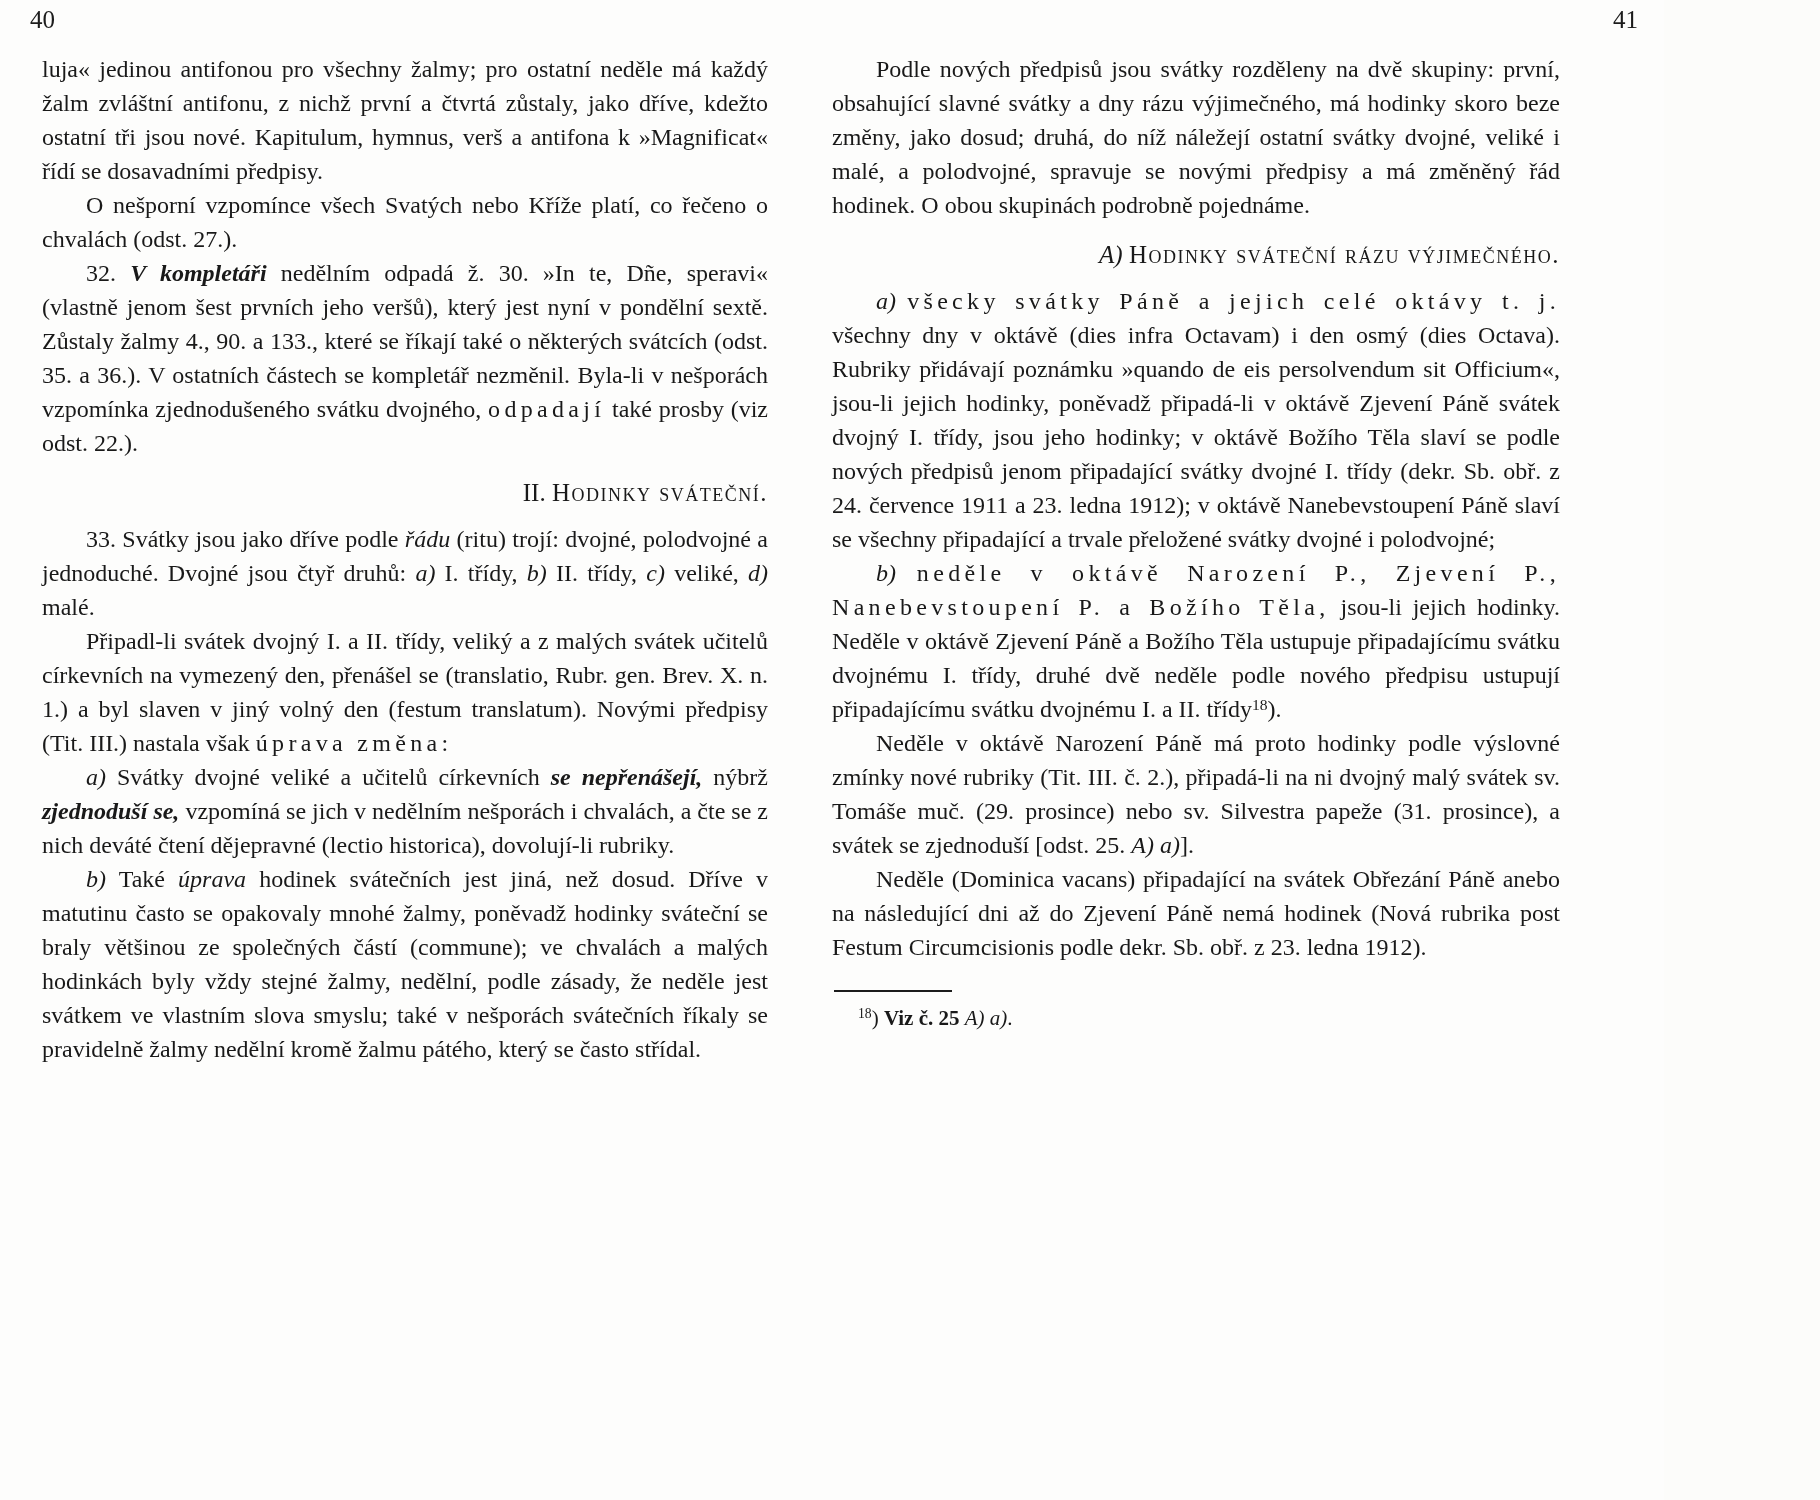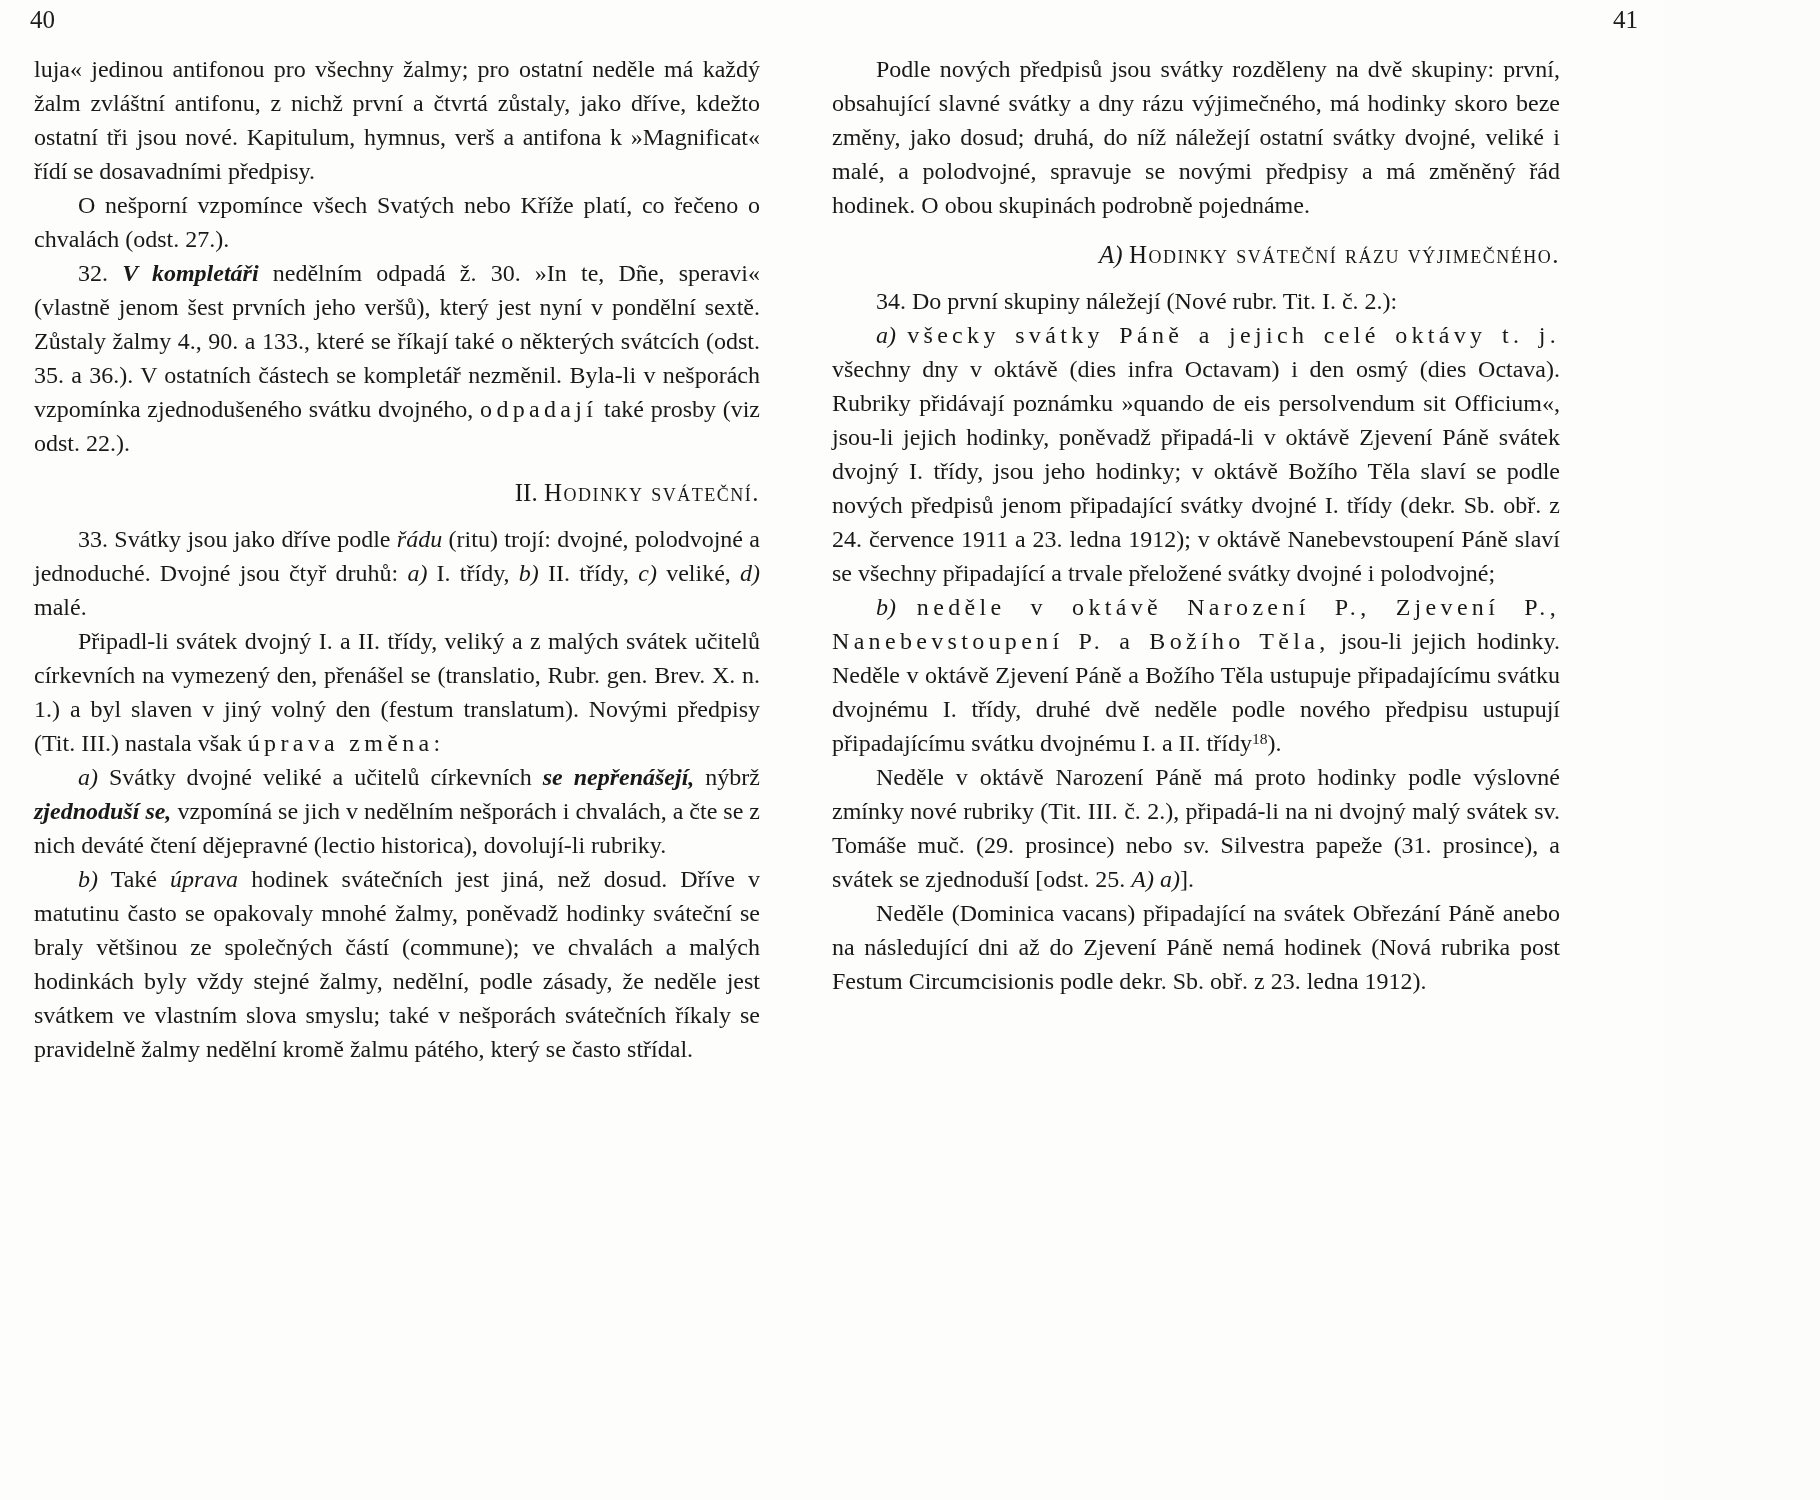--- a/index.html
+++ b/index.html
@@ -21,21 +21,21 @@
     top: 6px;
     font-size: 25px;
     color: #1c1c1c;
   }
   .pagenum.left  { left: 30px; }
   .pagenum.right { right: 26px; }
   .column {
     position: absolute;
     top: 52px;
   }
-  .col-left  { left: 34px;  width: 726px; }
+  .col-left  { left: 42px;  width: 726px; }
   .col-right { left: 832px; width: 728px; }
   p.para {
     margin: 0;
     font-size: 24px;
     line-height: 34px;
     text-align: justify;
     text-indent: 44px;
   }
   p.para.no-indent { text-indent: 0; }
   h2.heading {
@@ -84,21 +84,24 @@
     <h2 class="heading"><span>II. </span><span class="sc">Hodinky sváteční.</span></h2>
     <p class="para"><span>33. Svátky jsou jako dříve podle </span><span class="i">řádu</span><span> (ritu) trojí: dvojné, polodvojné a jednoduché. Dvojné jsou čtyř druhů: </span><span class="i">a)</span><span> I. třídy, </span><span class="i">b)</span><span> II. třídy, </span><span class="i">c)</span><span> veliké, </span><span class="i">d)</span><span> malé.</span></p>
     <p class="para"><span>Připadl-li svátek dvojný I. a II. třídy, veliký a z malých svátek učitelů církevních na vymezený den, přenášel se (translatio, Rubr. gen. Brev. X. n. 1.) a byl slaven v jiný volný den (festum translatum). Novými předpisy (Tit. III.) nastala však </span><span class="sp">úprava změna:</span></p>
     <p class="para"><span class="i">a)</span><span> Svátky dvojné veliké a učitelů církevních </span><span class="bi">se nepřenášejí,</span><span> nýbrž </span><span class="bi">zjednoduší se,</span><span> vzpomíná se jich v nedělním nešporách i chvalách, a čte se z nich deváté čtení dějepravné (lectio historica), dovolují-li rubriky.</span></p>
     <p class="para"><span class="i">b)</span><span> Také </span><span class="i">úprava</span><span> hodinek svátečních jest jiná, než dosud. Dříve v matutinu často se opakovaly mnohé žalmy, poněvadž hodinky sváteční se braly většinou ze společných částí (commune); ve chvalách a malých hodinkách byly vždy stejné žalmy, nedělní, podle zásady, že neděle jest svátkem ve vlastním slova smyslu; také v nešporách svátečních říkaly se pravidelně žalmy nedělní kromě žalmu pátého, který se často střídal.</span></p>
   </div>
 
   <div class="column col-right">
     <p class="para"><span>Podle nových předpisů jsou svátky rozděleny na dvě skupiny: první, obsahující slavné svátky a dny rázu výjimečného, má hodinky skoro beze změny, jako dosud; druhá, do níž náležejí ostatní svátky dvojné, veliké i malé, a polodvojné, spravuje se novými předpisy a má změněný řád hodinek. O obou skupinách podrobně pojednáme.</span></p>
     <h2 class="heading"><span class="i">A) </span><span class="sc">Hodinky sváteční rázu výjimečného.</span></h2>
-    <p class="para"><span>34. Do první skupiny náležejí (Nové rubr. Tit. I. č. 2.):</span></p>
     <p class="para"><span class="i">a)</span><span> </span><span class="sp">všecky svátky Páně a jejich celé oktávy t. j.</span><span> všechny dny v oktávě (dies infra Octavam) i den osmý (dies Octava). Rubriky přidávají poznámku »quando de eis persolvendum sit Officium«, jsou-li jejich hodinky, poněvadž připadá-li v oktávě Zjevení Páně svátek dvojný I. třídy, jsou jeho hodinky; v oktávě Božího Těla slaví se podle nových předpisů jenom připadající svátky dvojné I. třídy (dekr. Sb. obř. z 24. července 1911 a 23. ledna 1912); v oktávě Nanebevstoupení Páně slaví se všechny připadající a trvale přeložené svátky dvojné i polodvojné;</span></p>
     <p class="para"><span class="i">b)</span><span> </span><span class="sp">neděle v oktávě Narození P., Zjevení P., Nanebevstoupení P. a Božího Těla,</span><span> jsou-li jejich hodinky. Neděle v oktávě Zjevení Páně a Božího Těla ustupuje připadajícímu svátku dvojnému I. třídy, druhé dvě neděle podle nového předpisu ustupují připadajícímu svátku dvojnému I. a II. třídy</span><span class="sup">18</span><span>).</span></p>
     <p class="para"><span>Neděle v oktávě Narození Páně má proto hodinky podle výslovné zmínky nové rubriky (Tit. III. č. 2.), připadá-li na ni dvojný malý svátek sv. Tomáše muč. (29. prosince) nebo sv. Silvestra papeže (31. prosince), a svátek se zjednoduší [odst. 25. </span><span class="i">A) a)</span><span>].</span></p>
     <p class="para"><span>Neděle (Dominica vacans) připadající na svátek Obřezání Páně anebo na následující dni až do Zjevení Páně nemá hodinek (Nová rubrika post Festum Circumcisionis podle dekr. Sb. obř. z 23. ledna 1912).</span></p>
 
+    <div class="footnote-block">
+      <div class="footnote-rule"></div>
+      <p class="footnote"><span class="sup">18</span><span>) </span><span class="b">Viz č. 25 </span><span class="i">A) a)</span><span>.</span></p>
+    </div>
   </div>
 
 </div>
 
 </body></html>

